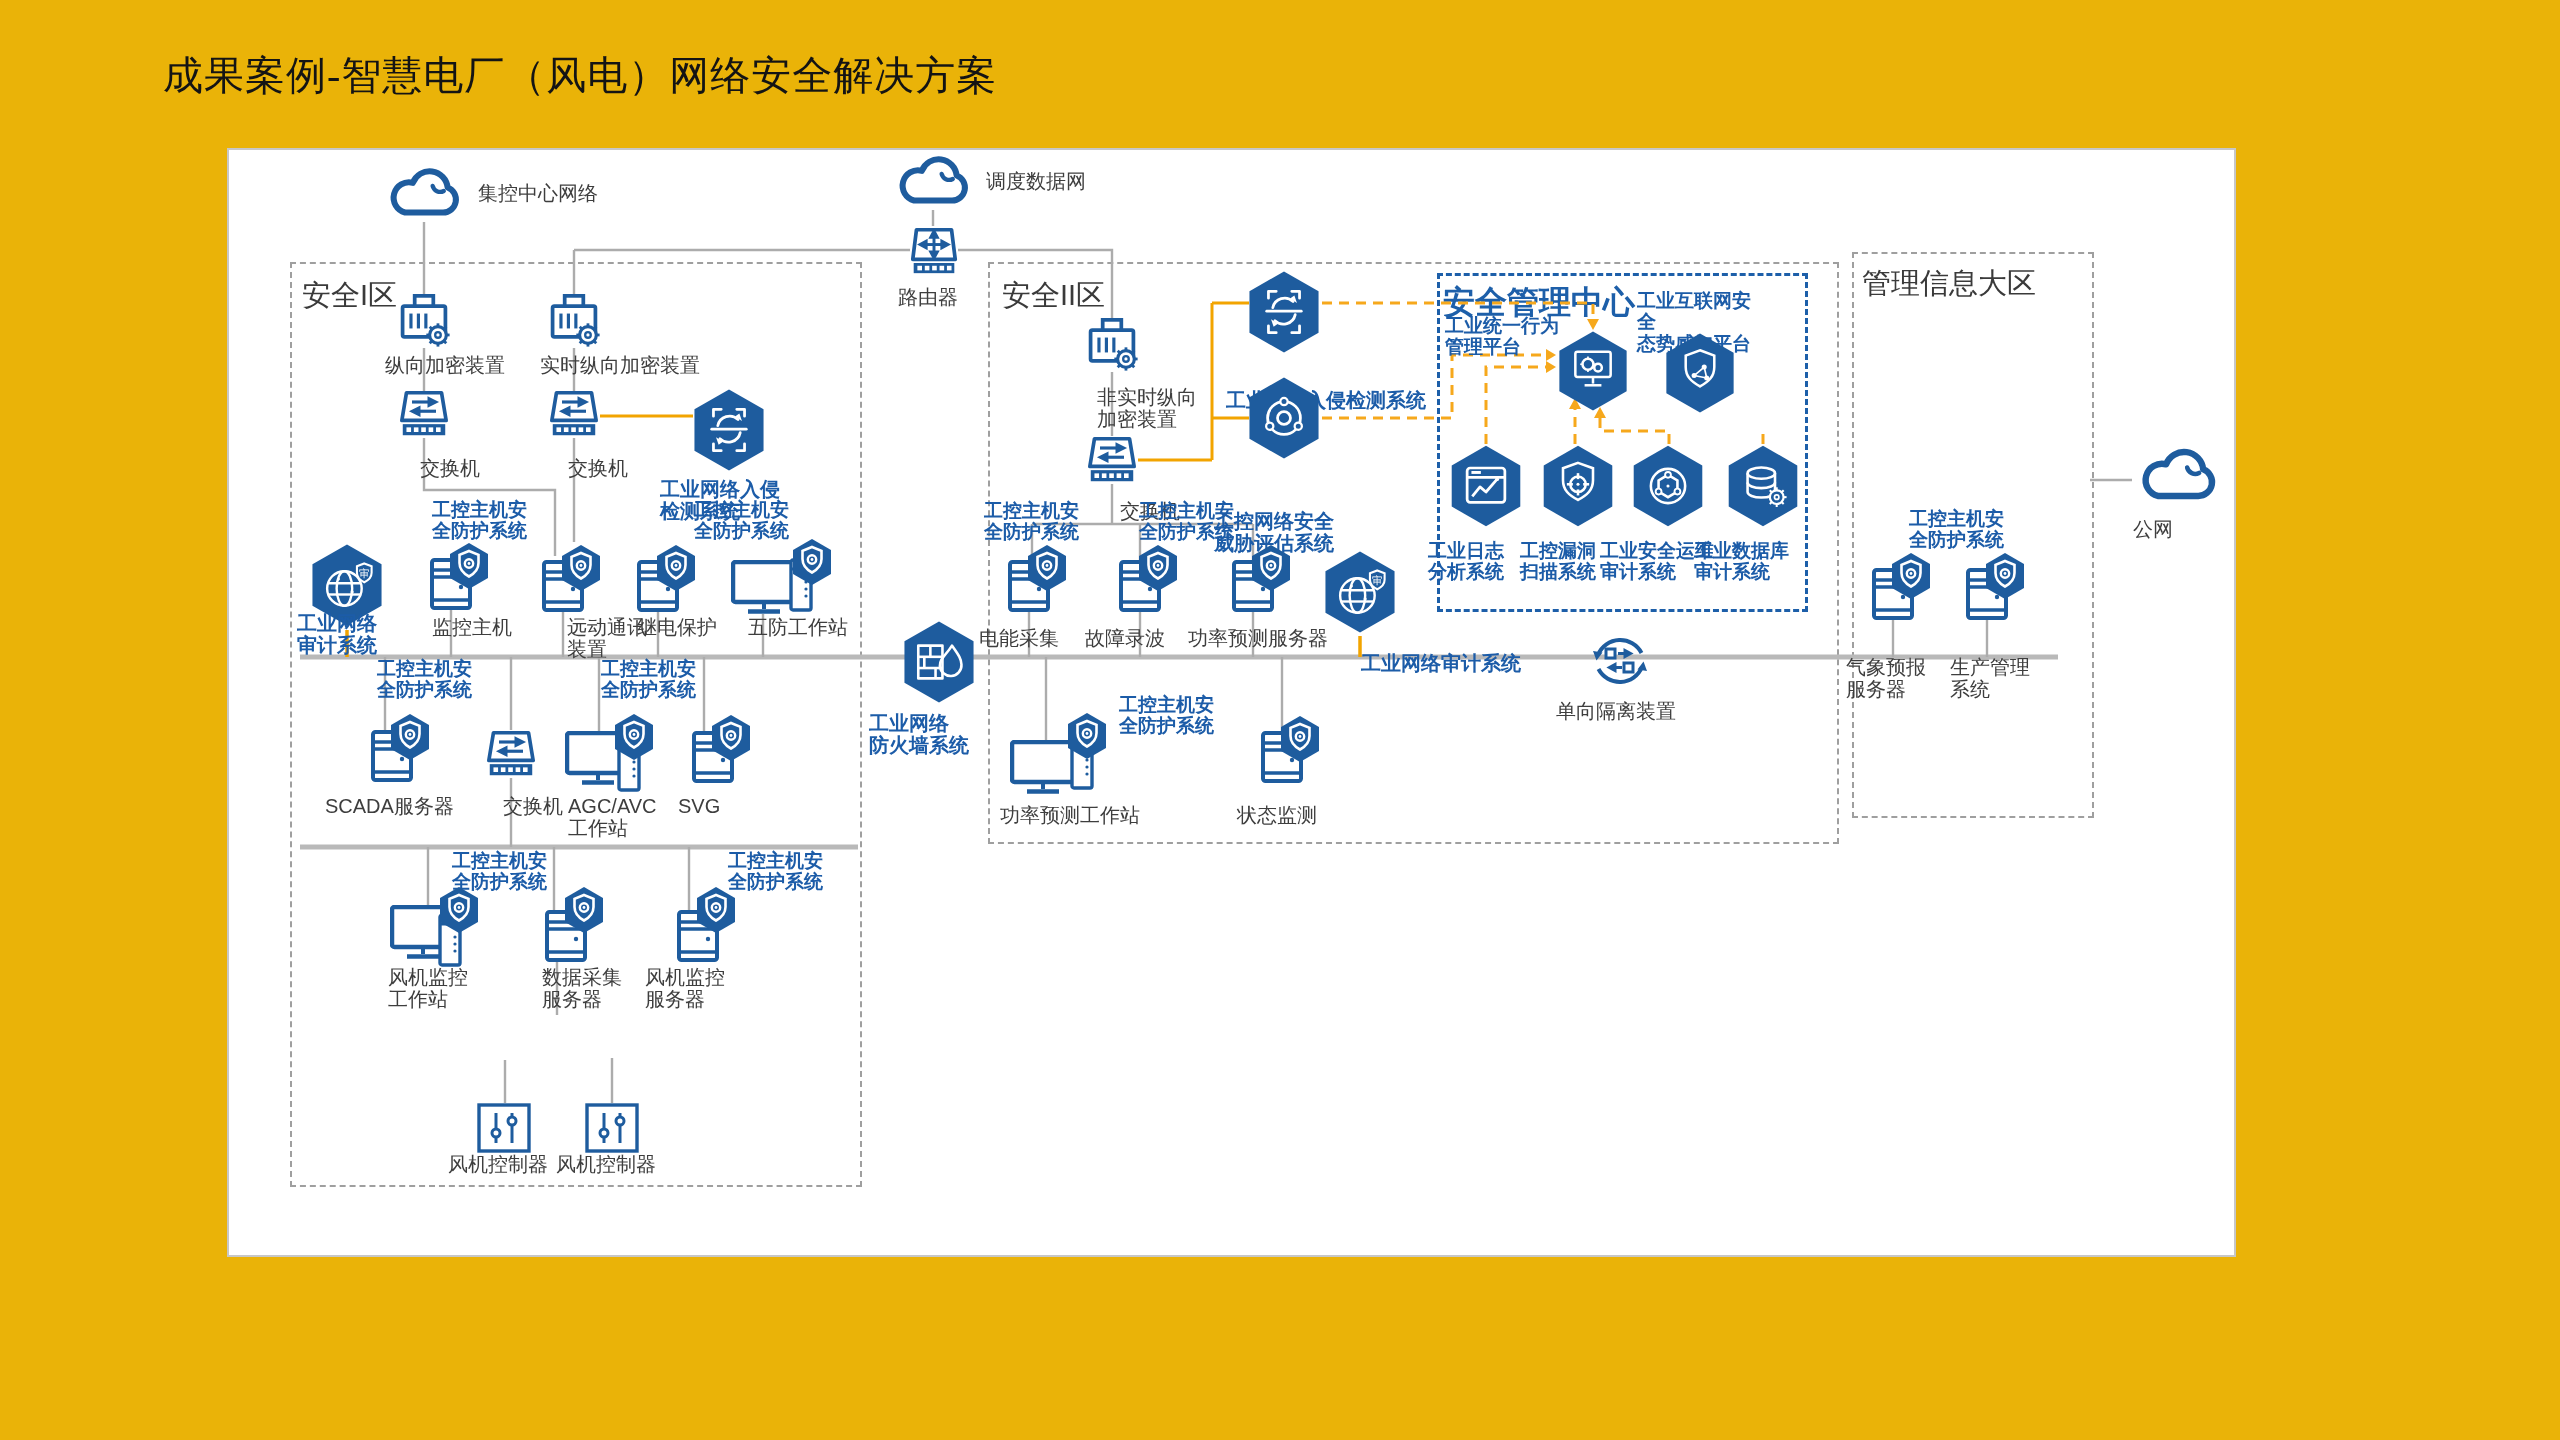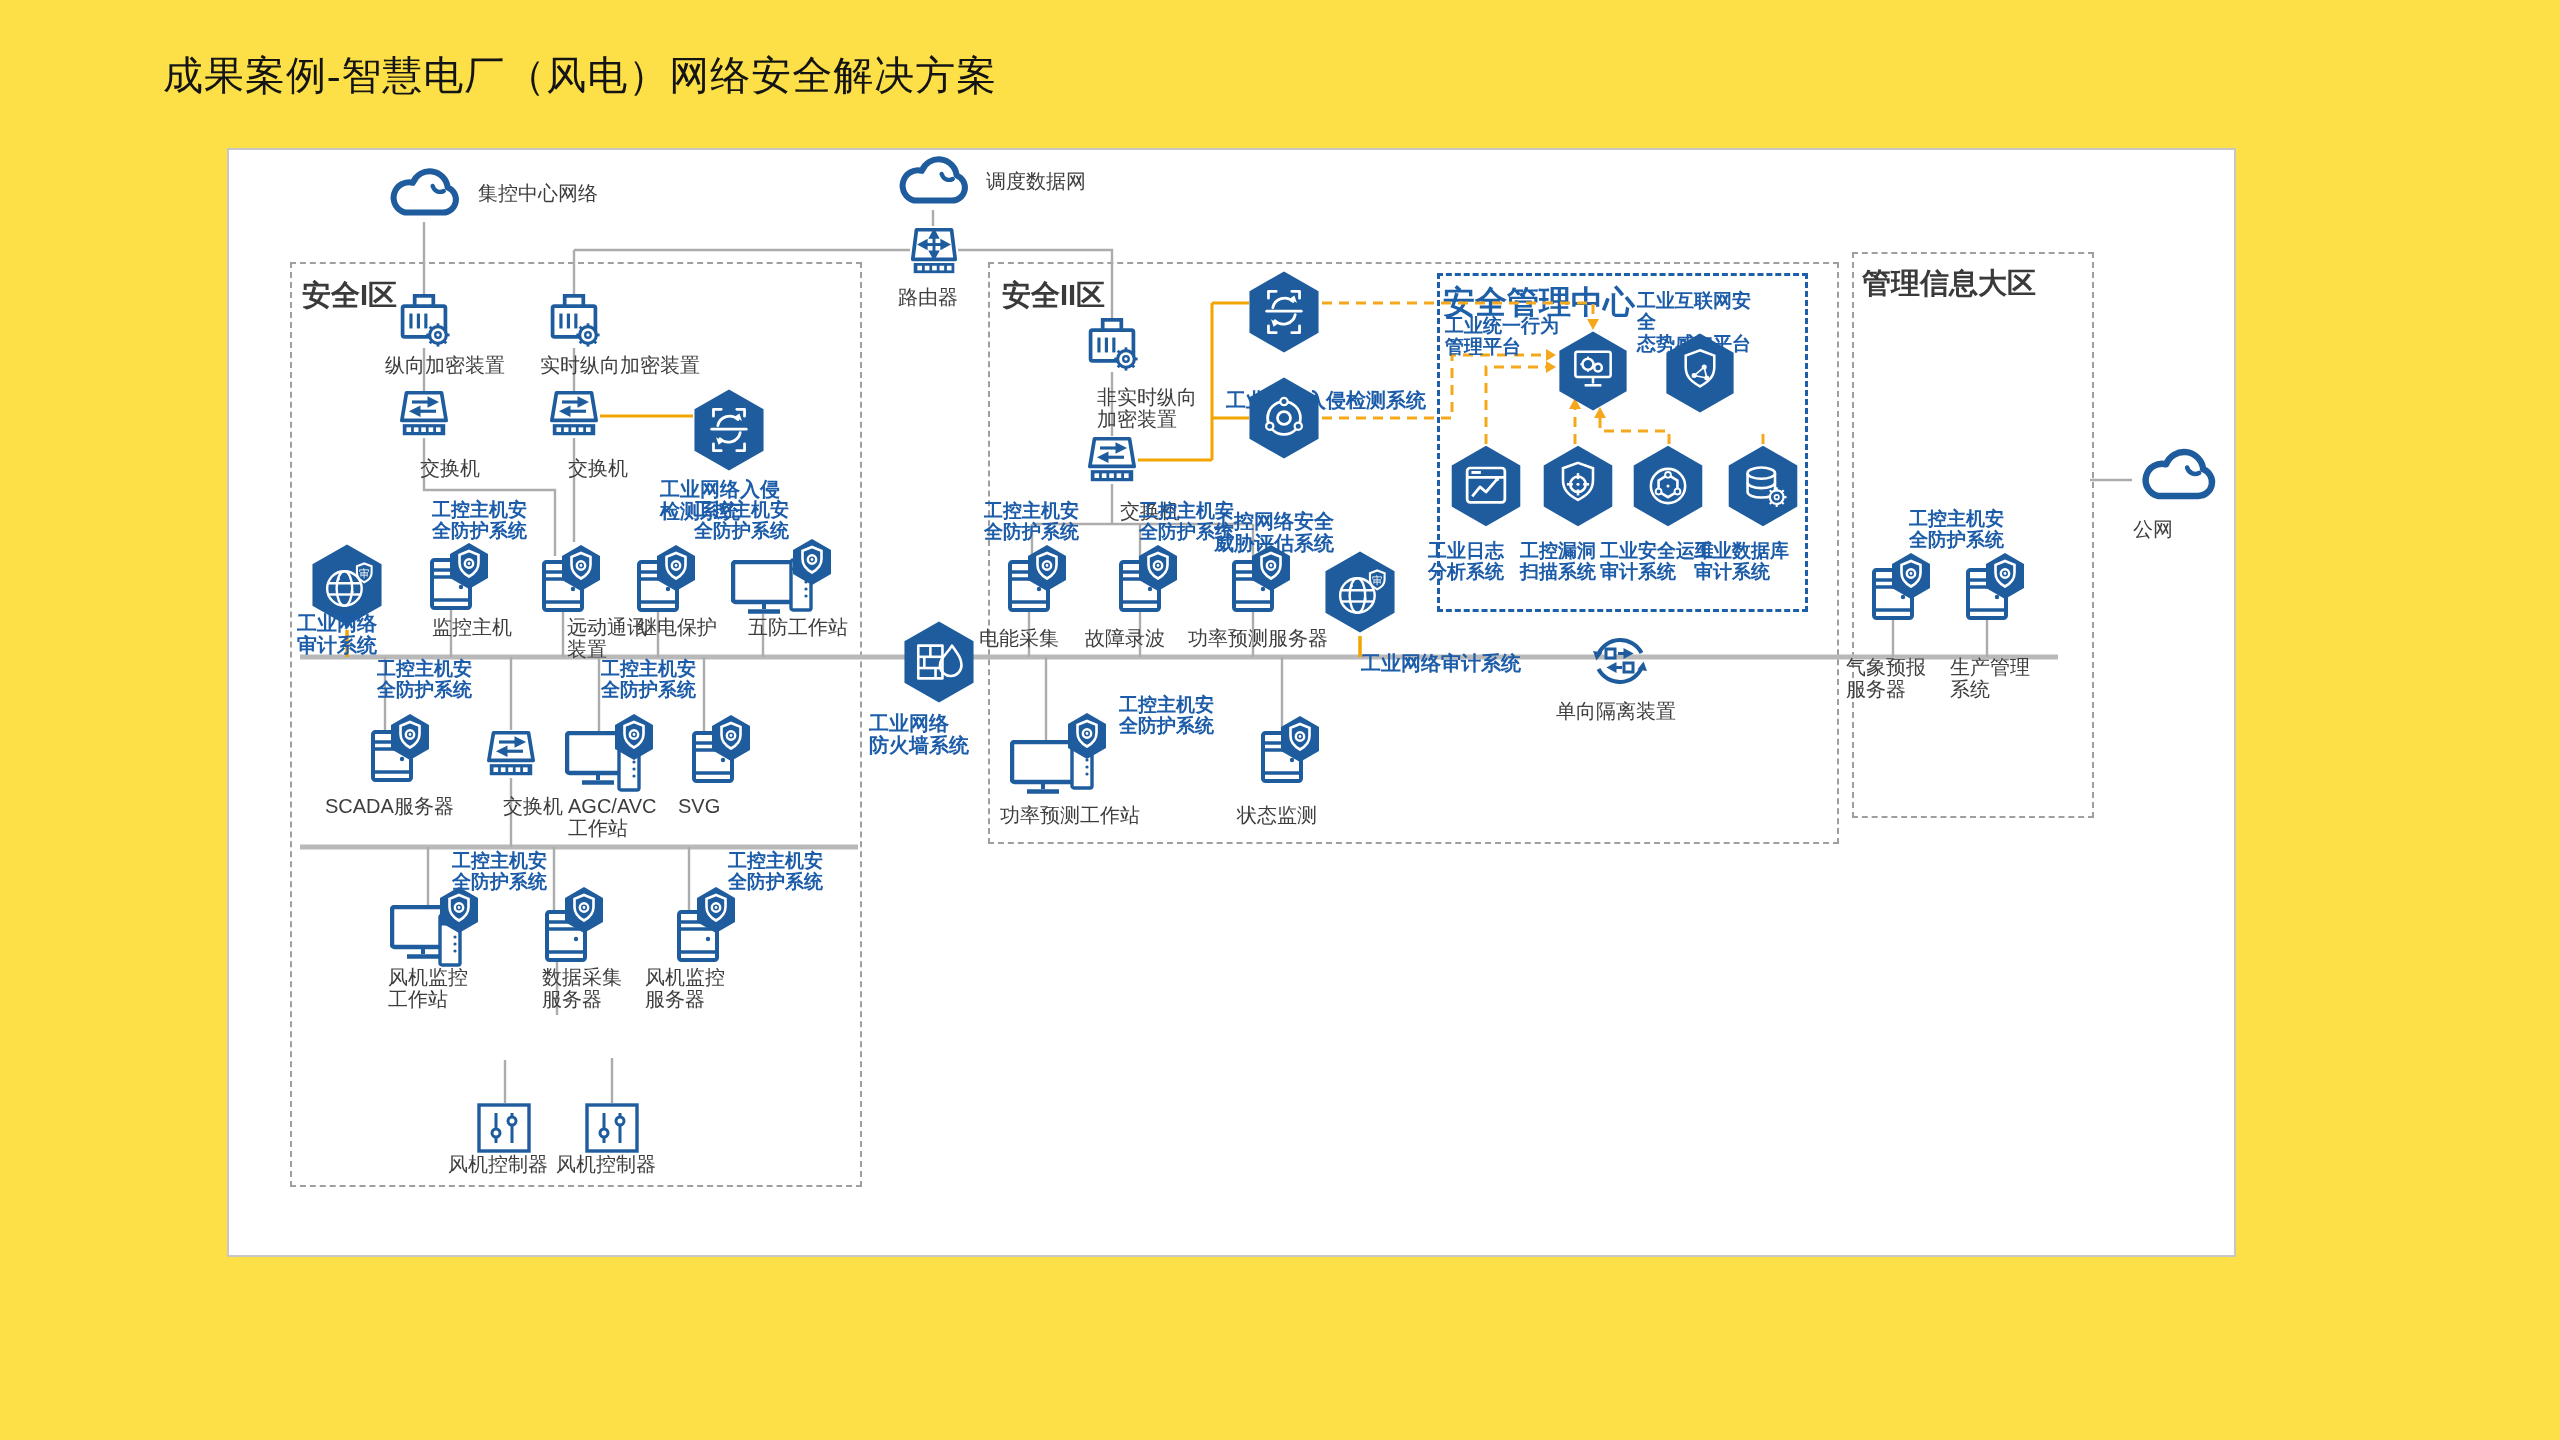--- a/index.html
+++ b/index.html
@@ -1,23 +1,23 @@
 <!DOCTYPE html>
 <html><head>
 <meta charset="utf-8">
 <style>
   html,body{margin:0;padding:0;background:#fff;}
-  #canvas{position:relative;width:2560px;height:1440px;background:#fde047;overflow:hidden;
+  #canvas{position:relative;width:2560px;height:1440px;background:#eab308;overflow:hidden;
           font-family:"Liberation Sans","DejaVu Sans",sans-serif;}
   .main-title{position:absolute;left:163px;top:48px;font-family:"Liberation Serif","DejaVu Serif",serif;
               font-size:40px;color:#141414;letter-spacing:1px;}
   .outer-box{position:absolute;border:2px solid #c7c7c7;background:#fff;}
   .zone{position:absolute;border:2px dashed #9f9f9f;}
   .zone-smc{position:absolute;border:3px dashed #1d5fa9;}
-  .zone-title{position:absolute;font-size:29px;font-weight:700;color:#3a3a3a;white-space:nowrap;}
+  .zone-title{position:absolute;font-size:29px;font-weight:400;color:#3a3a3a;white-space:nowrap;}
   .smc-title{position:absolute;font-size:32px;font-weight:700;color:#1d5fa9;white-space:nowrap;}
   .lbl{position:absolute;font-size:20px;line-height:1.12;color:#3e3e3e;text-align:left;white-space:pre-line;}
   .lbl.b{color:#1c5ca8;font-weight:700;}
   .lbl.sm{font-size:19px;}
   .lbl.left{text-align:left;}
   .ic{position:absolute;}
   #wires{position:absolute;left:0;top:0;pointer-events:none;}
   .ring{position:absolute;border:3px solid #1d5fa9;border-radius:50%;display:flex;align-items:center;
         justify-content:center;font-size:28px;font-weight:700;color:#1d5fa9;background:#fff;}
 </style>

